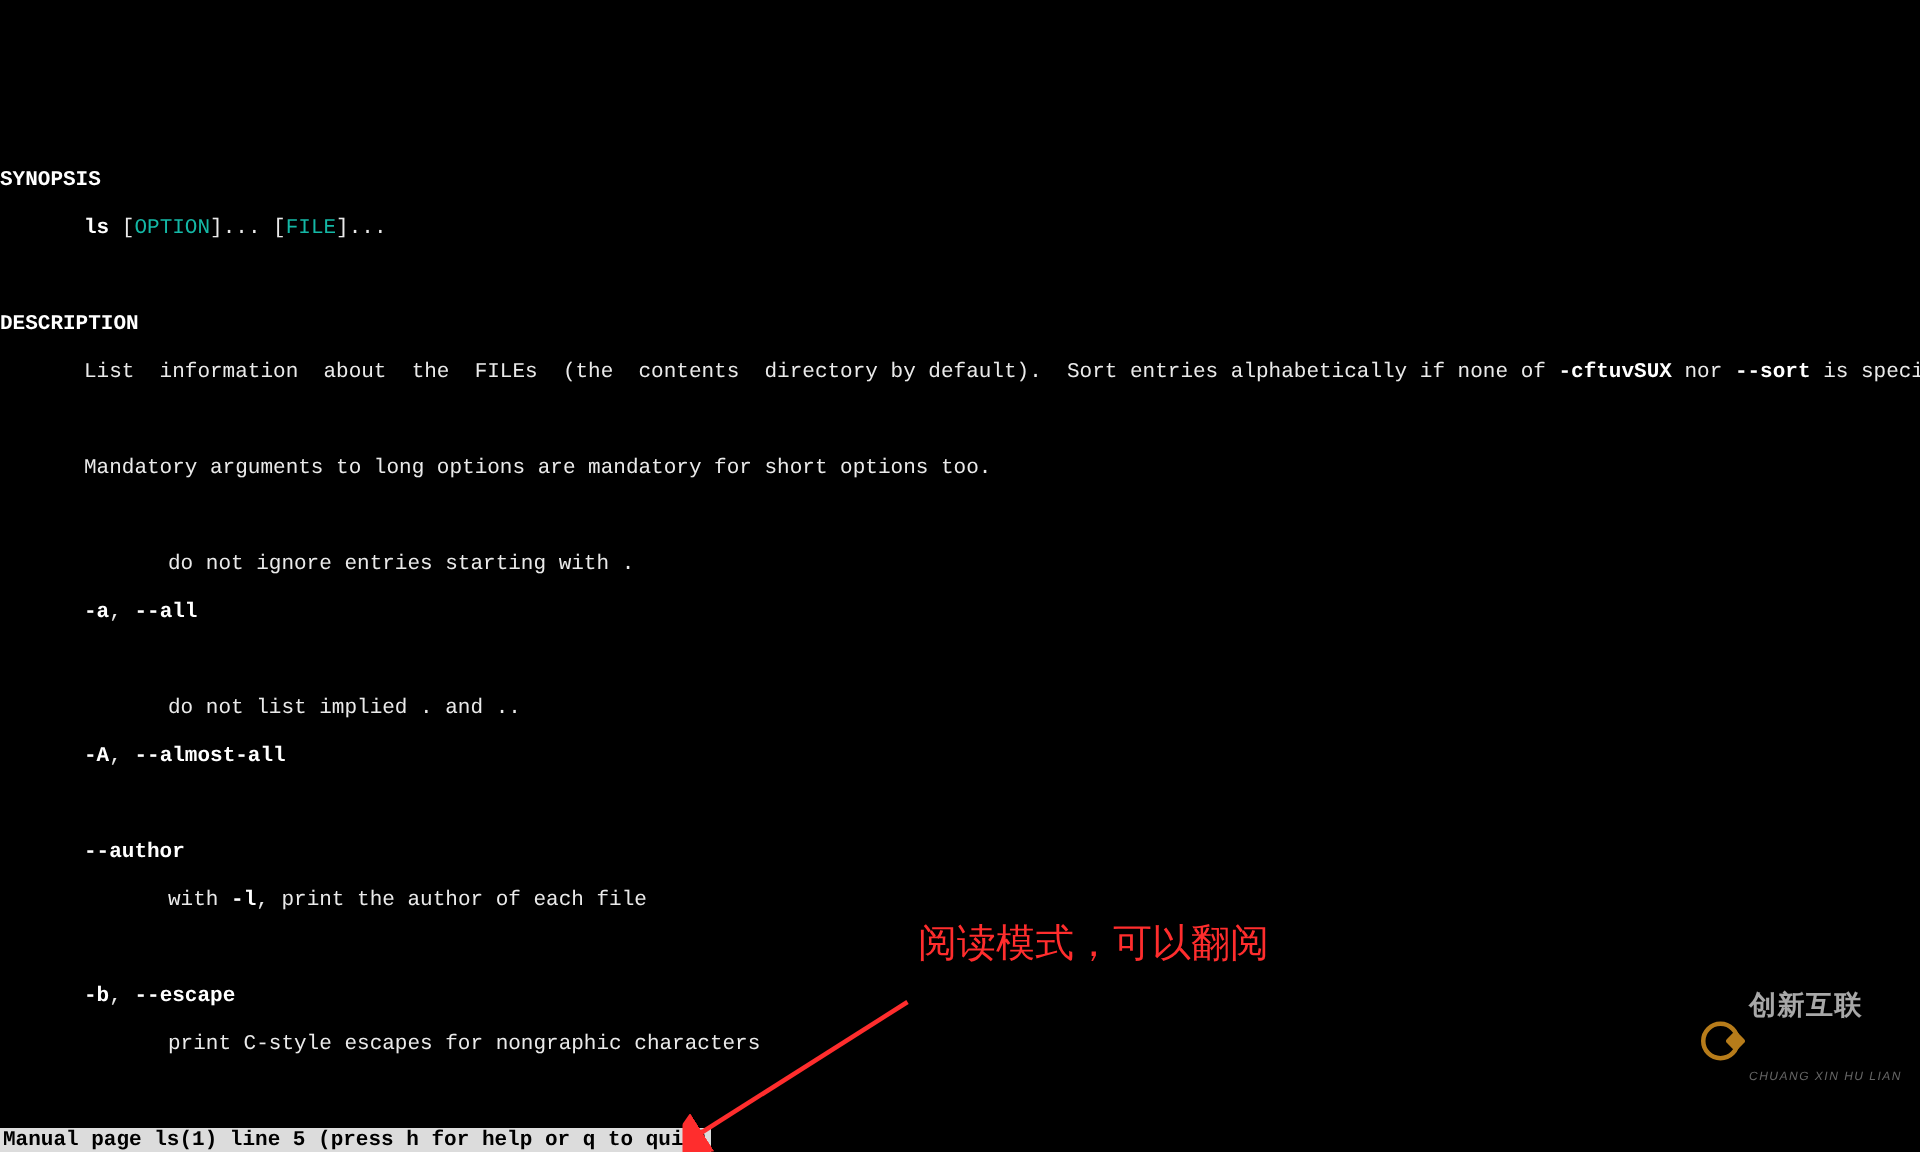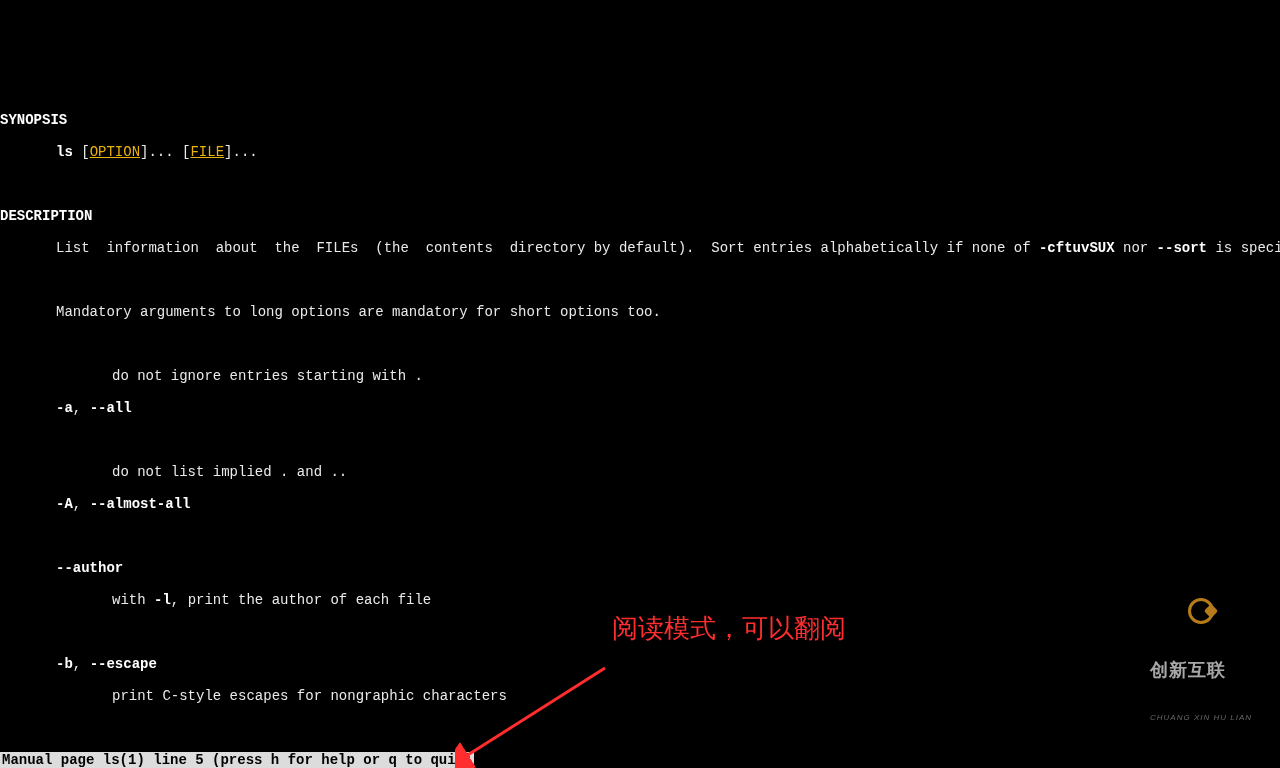--- a/index.html
+++ b/index.html
@@ -10,21 +10,21 @@
     font-size: 14px;
     line-height: 16px;
     width: 1280px;
     height: 768px;
     overflow: hidden;
     position: relative;
     white-space: pre;
   }
   .content { padding: 0; }
   .bold { font-weight: bold; color: #ffffff; }
-  .u { text-decoration: underline; color: #eab308; }
+  .u { color: #14b8a6; }
   .i7 { display:inline-block; width:56px; }      
   .i14 { display:inline-block; width:112px; }    
   .statusbar {
     position: absolute;
     left: 0;
     bottom: 0;
     background: #dcdcdc;
     color: #000;
     font-weight: bold;
     padding: 0 2px;
@@ -48,29 +48,28 @@
   .cursor {
     position: absolute;
     bottom: 0;
     left: 458px;
     width: 8px;
     height: 16px;
     background: #dcdcdc;
   }
   .watermark {
     position: absolute;
-    right: 28px;
+    right: 12px;
     bottom: 10px;
     color: #9a9a9a;
     opacity: .75;
     display:flex;
     align-items:center;
     gap:6px;
     font-family: "Microsoft YaHei",sans-serif;
-    flex-direction: column;
   }
   .watermark .wm-title { font-size:18px; font-weight:700; color:#e0e0e0; letter-spacing:1px;}
   .watermark .wm-sub { font-size:8px; color:#888; letter-spacing:1px;font-style:italic; }
   .wm-logo {
     width:26px;height:26px;
     position:relative;
   }
   .wm-logo::before, .wm-logo::after{
     content:"";position:absolute;border-radius:50%;
   }

